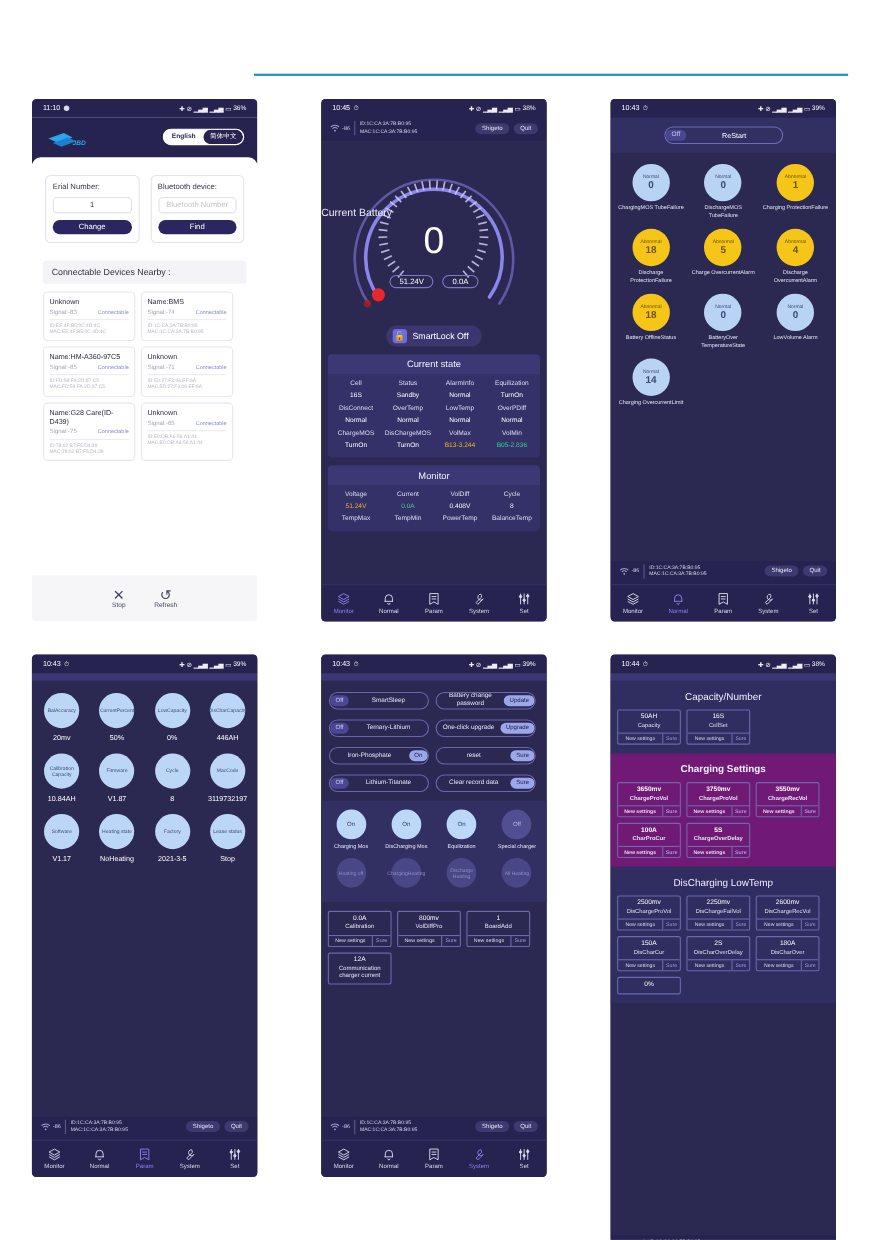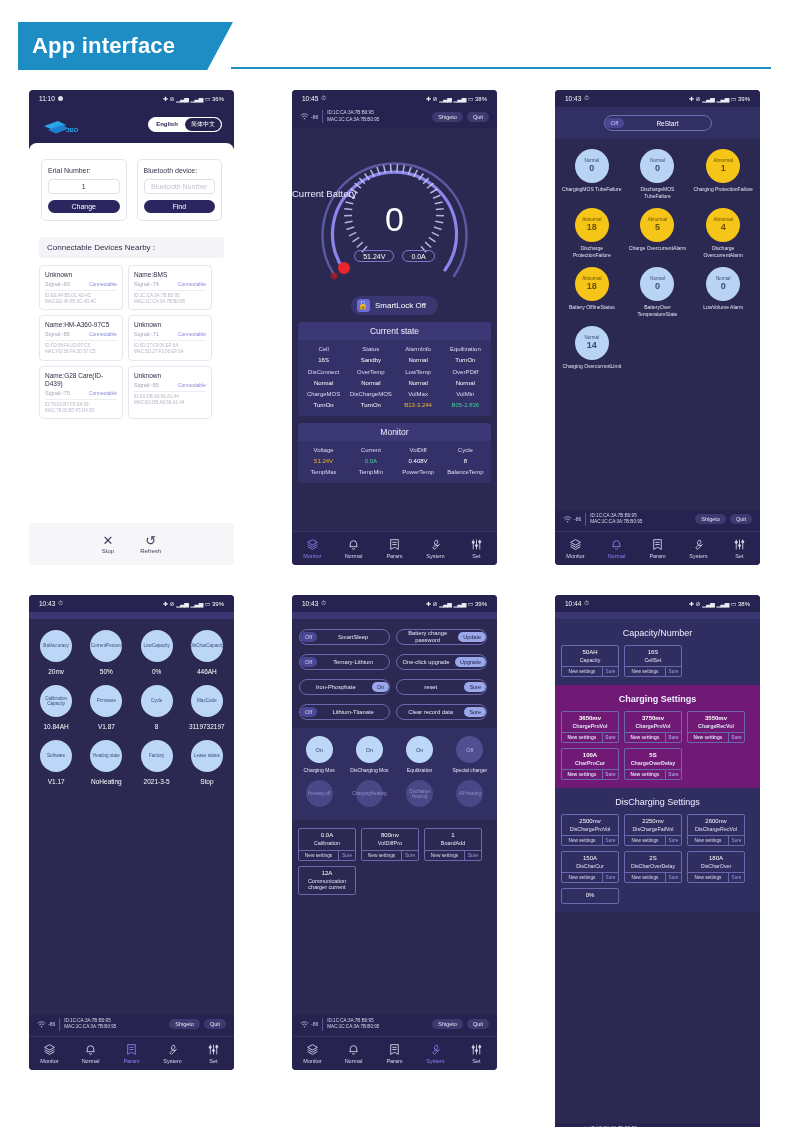--- a/index.html
+++ b/index.html
@@ -233,23 +233,20 @@
   .sb-box .bk { text-align:center; font-size:5.3px; padding:0 1px 3px; color:#e2e1f5; }
   .sb-box .brow { display:flex; border-top:1px solid #6b68ae; }
   .sb-box .bns { flex:1; text-align:center; font-size:4.7px; padding:2px 0; color:#dedcf3; }
   .sb-box .bsure { width:16px; text-align:center; font-size:4.7px; padding:2px 0; color:#9f9de6; border-left:1px solid #6b68ae; }
   .clip-last { height:16px; overflow:hidden; }
 </style>
 </head>
 <body>
 
 <div class="banner-wrap">
-  <div class="banner-shape">
-    <span class="banner-title">App interface</span>
-  </div>
   <div class="banner-rule"></div>
 </div>
 
 <div class="grid">
 
   <div class="row">
 
     <div class="cell">
       <div class="phone p1">
         <div class="statusbar">
@@ -1186,21 +1183,21 @@
                 <div class="bk">ChargeOverDelay</div>
                 <div class="brow">
                   <span class="bns">New settings</span>
                   <span class="bsure">Sure</span>
                 </div>
               </div>
             </div>
           </div>
 
           <div class="sec-band">
-            <div class="sec-title">DisCharging Settings</div>
+            <div class="sec-title">DisCharging LowTemp</div>
             <div class="sb-grid">
               <div class="sb-box">
                 <div class="bv">2500mv</div>
                 <div class="bk">DisChargeProVol</div>
                 <div class="brow">
                   <span class="bns">New settings</span>
                   <span class="bsure">Sure</span>
                 </div>
               </div>
               <div class="sb-box">

